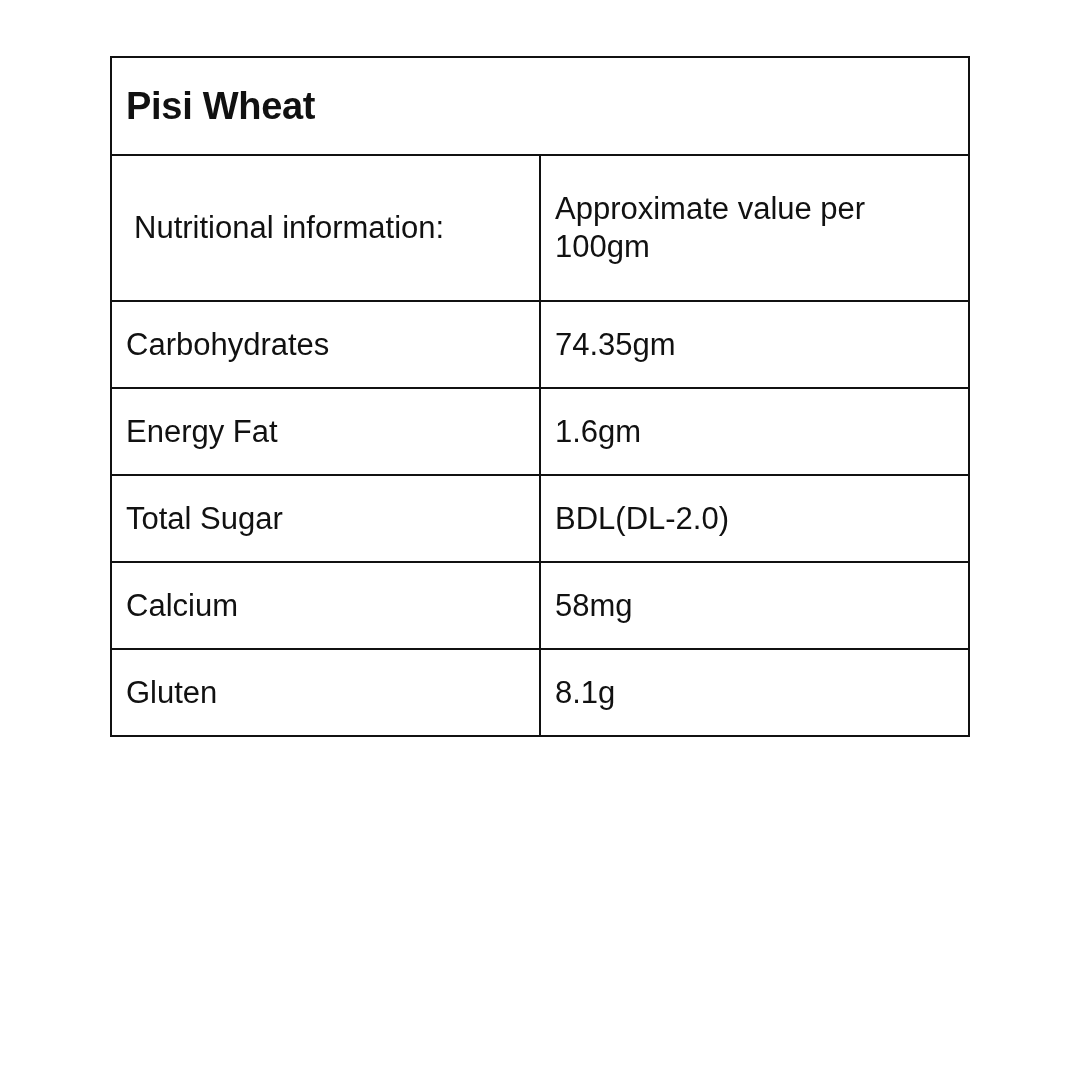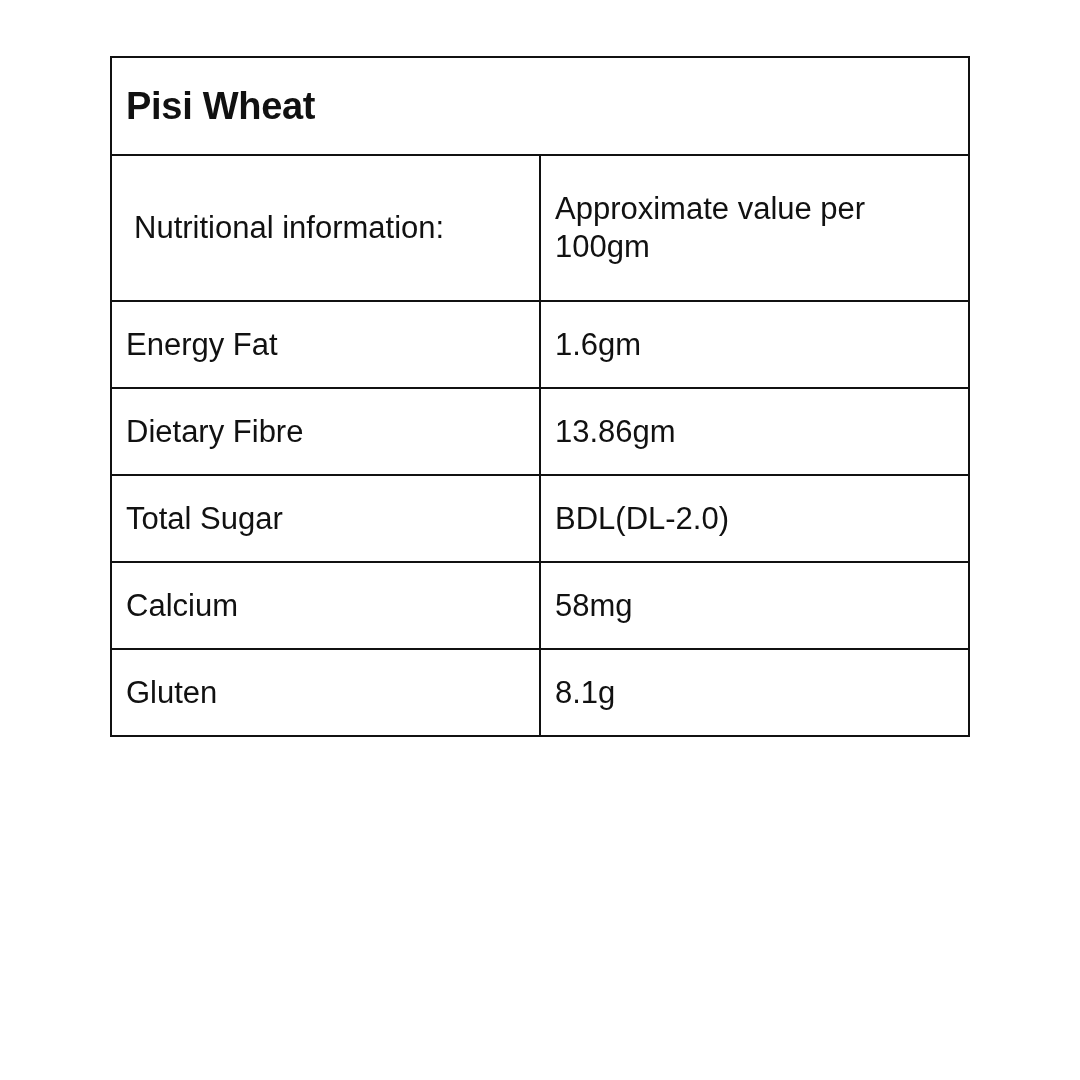--- a/index.html
+++ b/index.html
@@ -65,26 +65,26 @@
   <table class="nutrition-table">
     <tbody>
       <tr>
         <td class="title-cell" colspan="2">Pisi Wheat</td>
       </tr>
       <tr>
         <td class="head-label col-left">Nutritional information:</td>
         <td class="head-value col-right">Approximate value per 100gm</td>
       </tr>
       <tr>
+        <td class="row-cell col-left">Carbohydrates</td>
+        <td class="row-cell col-right">74.35gm</td>
+      </tr>
+      <tr>
         <td class="row-cell col-left">Energy Fat</td>
         <td class="row-cell col-right">1.6gm</td>
-      </tr>
-      <tr>
-        <td class="row-cell col-left">Dietary Fibre</td>
-        <td class="row-cell col-right">13.86gm</td>
       </tr>
       <tr>
         <td class="row-cell col-left">Total Sugar</td>
         <td class="row-cell col-right">BDL(DL-2.0)</td>
       </tr>
       <tr>
         <td class="row-cell col-left">Calcium</td>
         <td class="row-cell col-right">58mg</td>
       </tr>
       <tr>

